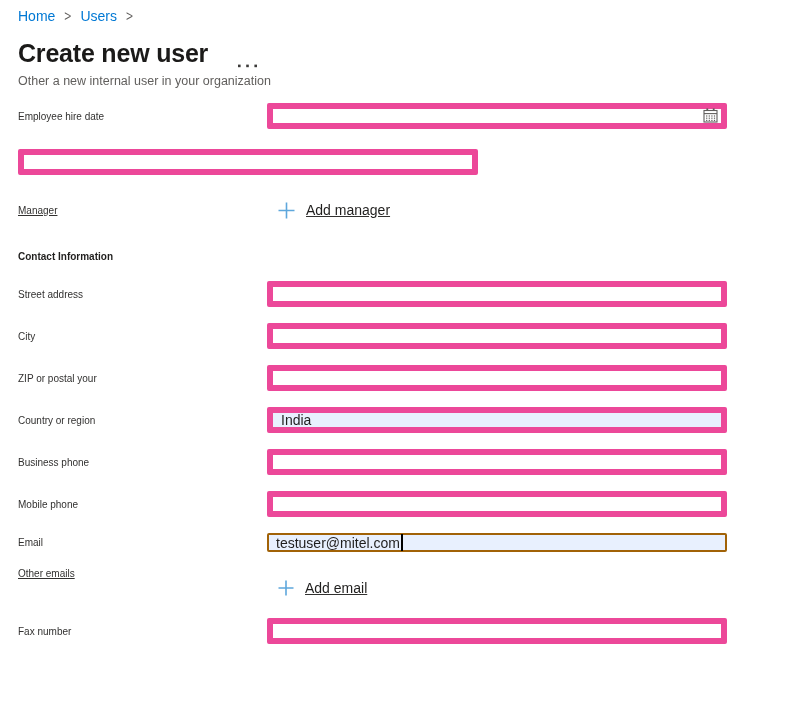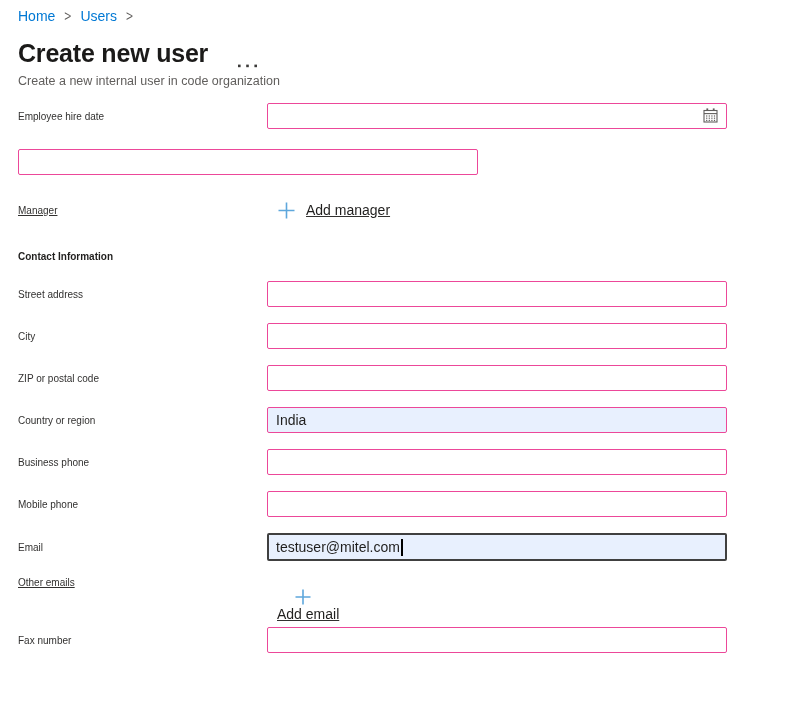--- a/index.html
+++ b/index.html
@@ -28,49 +28,49 @@
   .row .lbl { width: 249px; flex: 0 0 249px; font-size: 10px; color: #323130; }
   .mb20 { margin-bottom: 20px; }
   .mb22 { margin-bottom: 22px; }
   .mb16 { margin-bottom: 16px; }
   .section-heading {
     font-size: 10px; font-weight: 700; color: #201f1e;
     margin-top: 28px; margin-bottom: 19px;
   }
   .txt-input {
     width: 460px; height: 26px;
-    border: 1px solid #ec4899; border-radius: 2px;
+    border: 6px solid #ec4899; border-radius: 2px;
     font-family: "Liberation Sans", sans-serif;
     font-size: 14px; color: #201f1e;
     padding: 0 8px; background: #ffffff; outline: none;
   }
   .autofill { background: #e8f0fe !important; }
   .date-wrap { position: relative; width: 460px; }
   .date-wrap .txt-input { width: 100%; padding-right: 32px; }
   .cal-btn {
     position: absolute; right: 8px; top: 4px; cursor: pointer;
     display: inline-flex; width: 17px; height: 17px;
   }
   .add-link { display: inline-flex; align-items: center; cursor: pointer; margin-left: 10px; }
   .add-link .plus { display: inline-flex; margin-right: 10px; }
   .add-link .add-txt { font-size: 14px; color: #201f1e; }
 
   
   .email-box {
-    width: 460px; height: 28px;
-    border: 2px solid #404040; border-radius: 2px;
+    width: 460px; height: 19px;
+    border: 2px solid #a16207; border-radius: 2px;
     background: #e8f0fe;
     display: flex; align-items: center; padding: 0 7px;
     font-size: 14px; color: #201f1e; cursor: text;
   }
   .caret { width: 2px; height: 17px; background: #000; margin-left: 1px; }
 
   
   .row.top-align { align-items: flex-start; }
-  .row.top-align .add-link { margin-top: 11px; flex-direction: column; }
+  .row.top-align .add-link { margin-top: 11px; }
   .row.oe { height: 34px; text-decoration: underline; }
 </style>
 </head>
 <body>
 
 <div class="page">
 
   <nav class="breadcrumb">
     <a>Home</a>
     <span class="sep">&gt;</span>
@@ -81,21 +81,21 @@
   <div class="title-row">
     <h1 class="page-title">Create new user</h1>
     <span class="more-btn">
       <svg width="19" height="4" viewBox="0 0 19 4">
         <rect x="0" y="0.6" width="2.6" height="2.6" fill="#3b3a39"></rect>
         <rect x="8.2" y="0.6" width="2.6" height="2.6" fill="#3b3a39"></rect>
         <rect x="16.4" y="0.6" width="2.6" height="2.6" fill="#3b3a39"></rect>
       </svg>
     </span>
   </div>
-  <div class="subtitle">Create a new internal user in code organization</div>
+  <div class="subtitle">Other a new internal user in your organization</div>
 
   <div class="form">
 
     <div class="row mb20">
       <label class="lbl">Employee hire date</label>
       <div class="date-wrap">
         <input class="txt-input" type="text" value="" style="">
         <span class="cal-btn">
           <svg width="17" height="17" viewBox="0 0 17 17" fill="none">
             <rect x="2" y="3.5" width="13" height="11.5" stroke="#605e5c" stroke-width="1.1"></rect>
@@ -144,21 +144,21 @@
       <input class="txt-input" type="text" value="" style="">
     </div>
 
     <div class="row mb16">
       <label class="lbl">City</label>
       <input class="txt-input" type="text" value="" style="">
     </div>
 
 
     <div class="row mb16">
-      <label class="lbl">ZIP or postal code</label>
+      <label class="lbl">ZIP or postal your</label>
       <input class="txt-input" type="text" value="" style="">
     </div>
 
     <div class="row mb16">
       <label class="lbl">Country or region</label>
       <input class="txt-input autofill" type="text" value="India" style="">
     </div>
 
     <div class="row mb16">
       <label class="lbl">Business phone</label>

